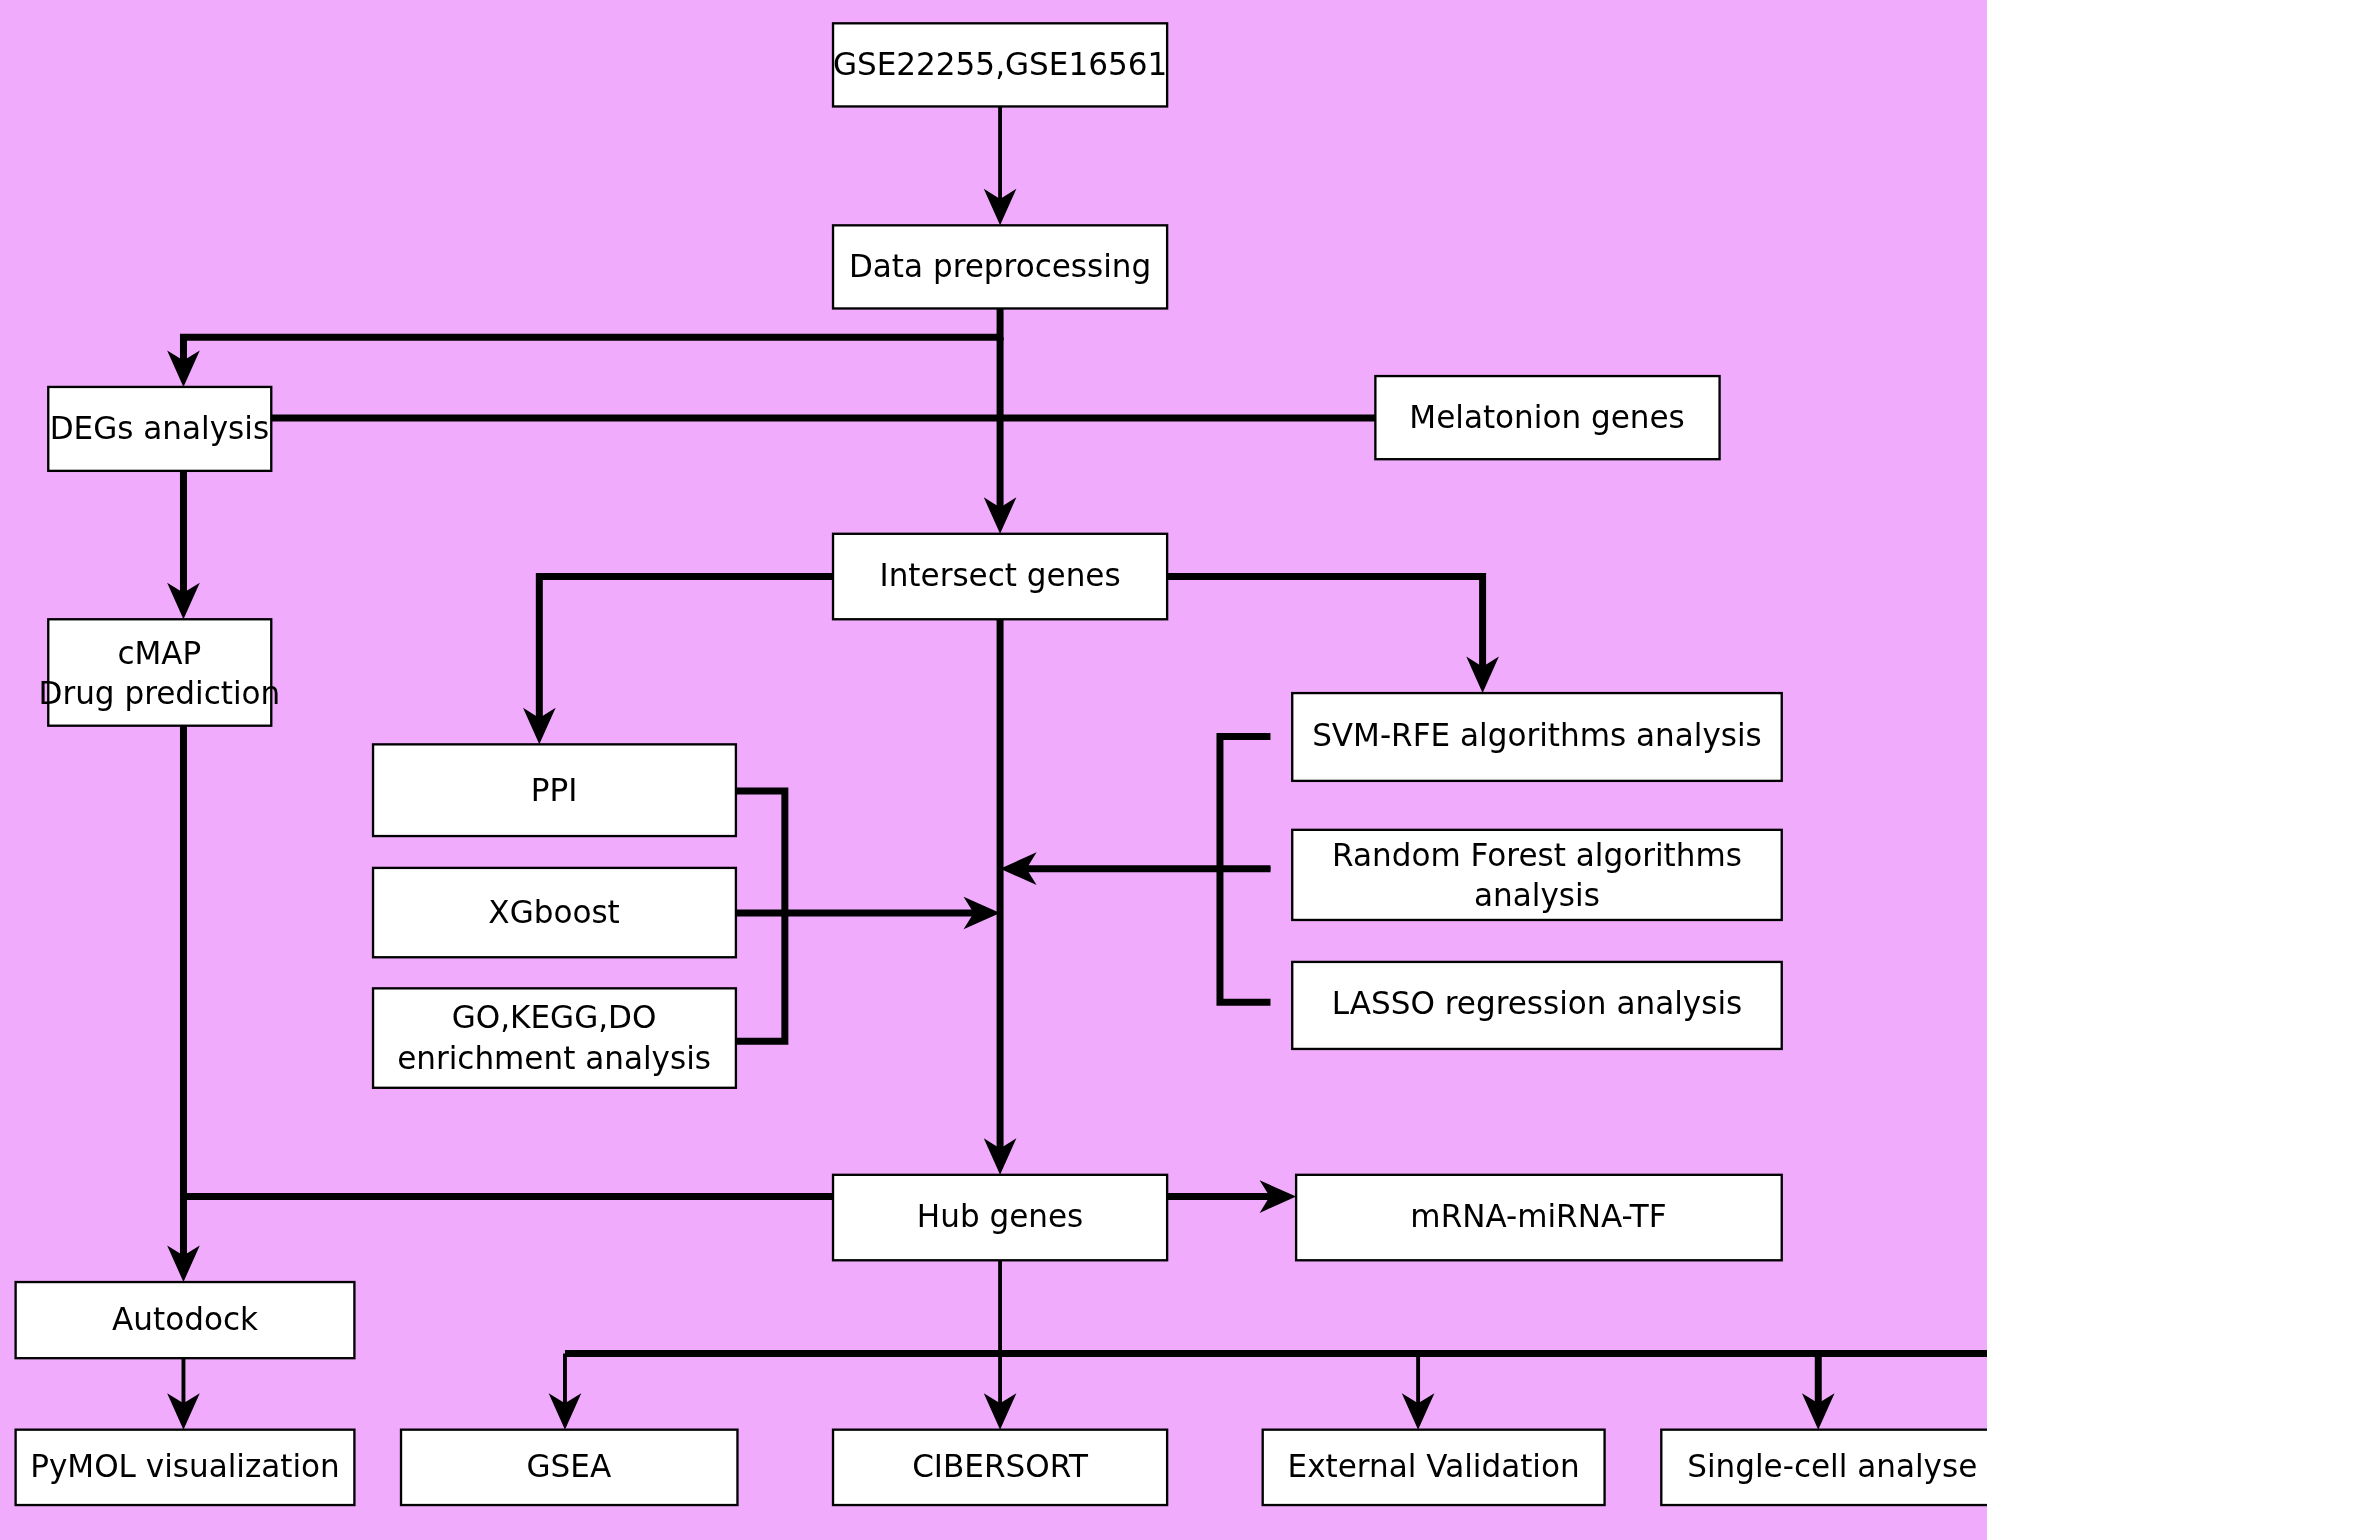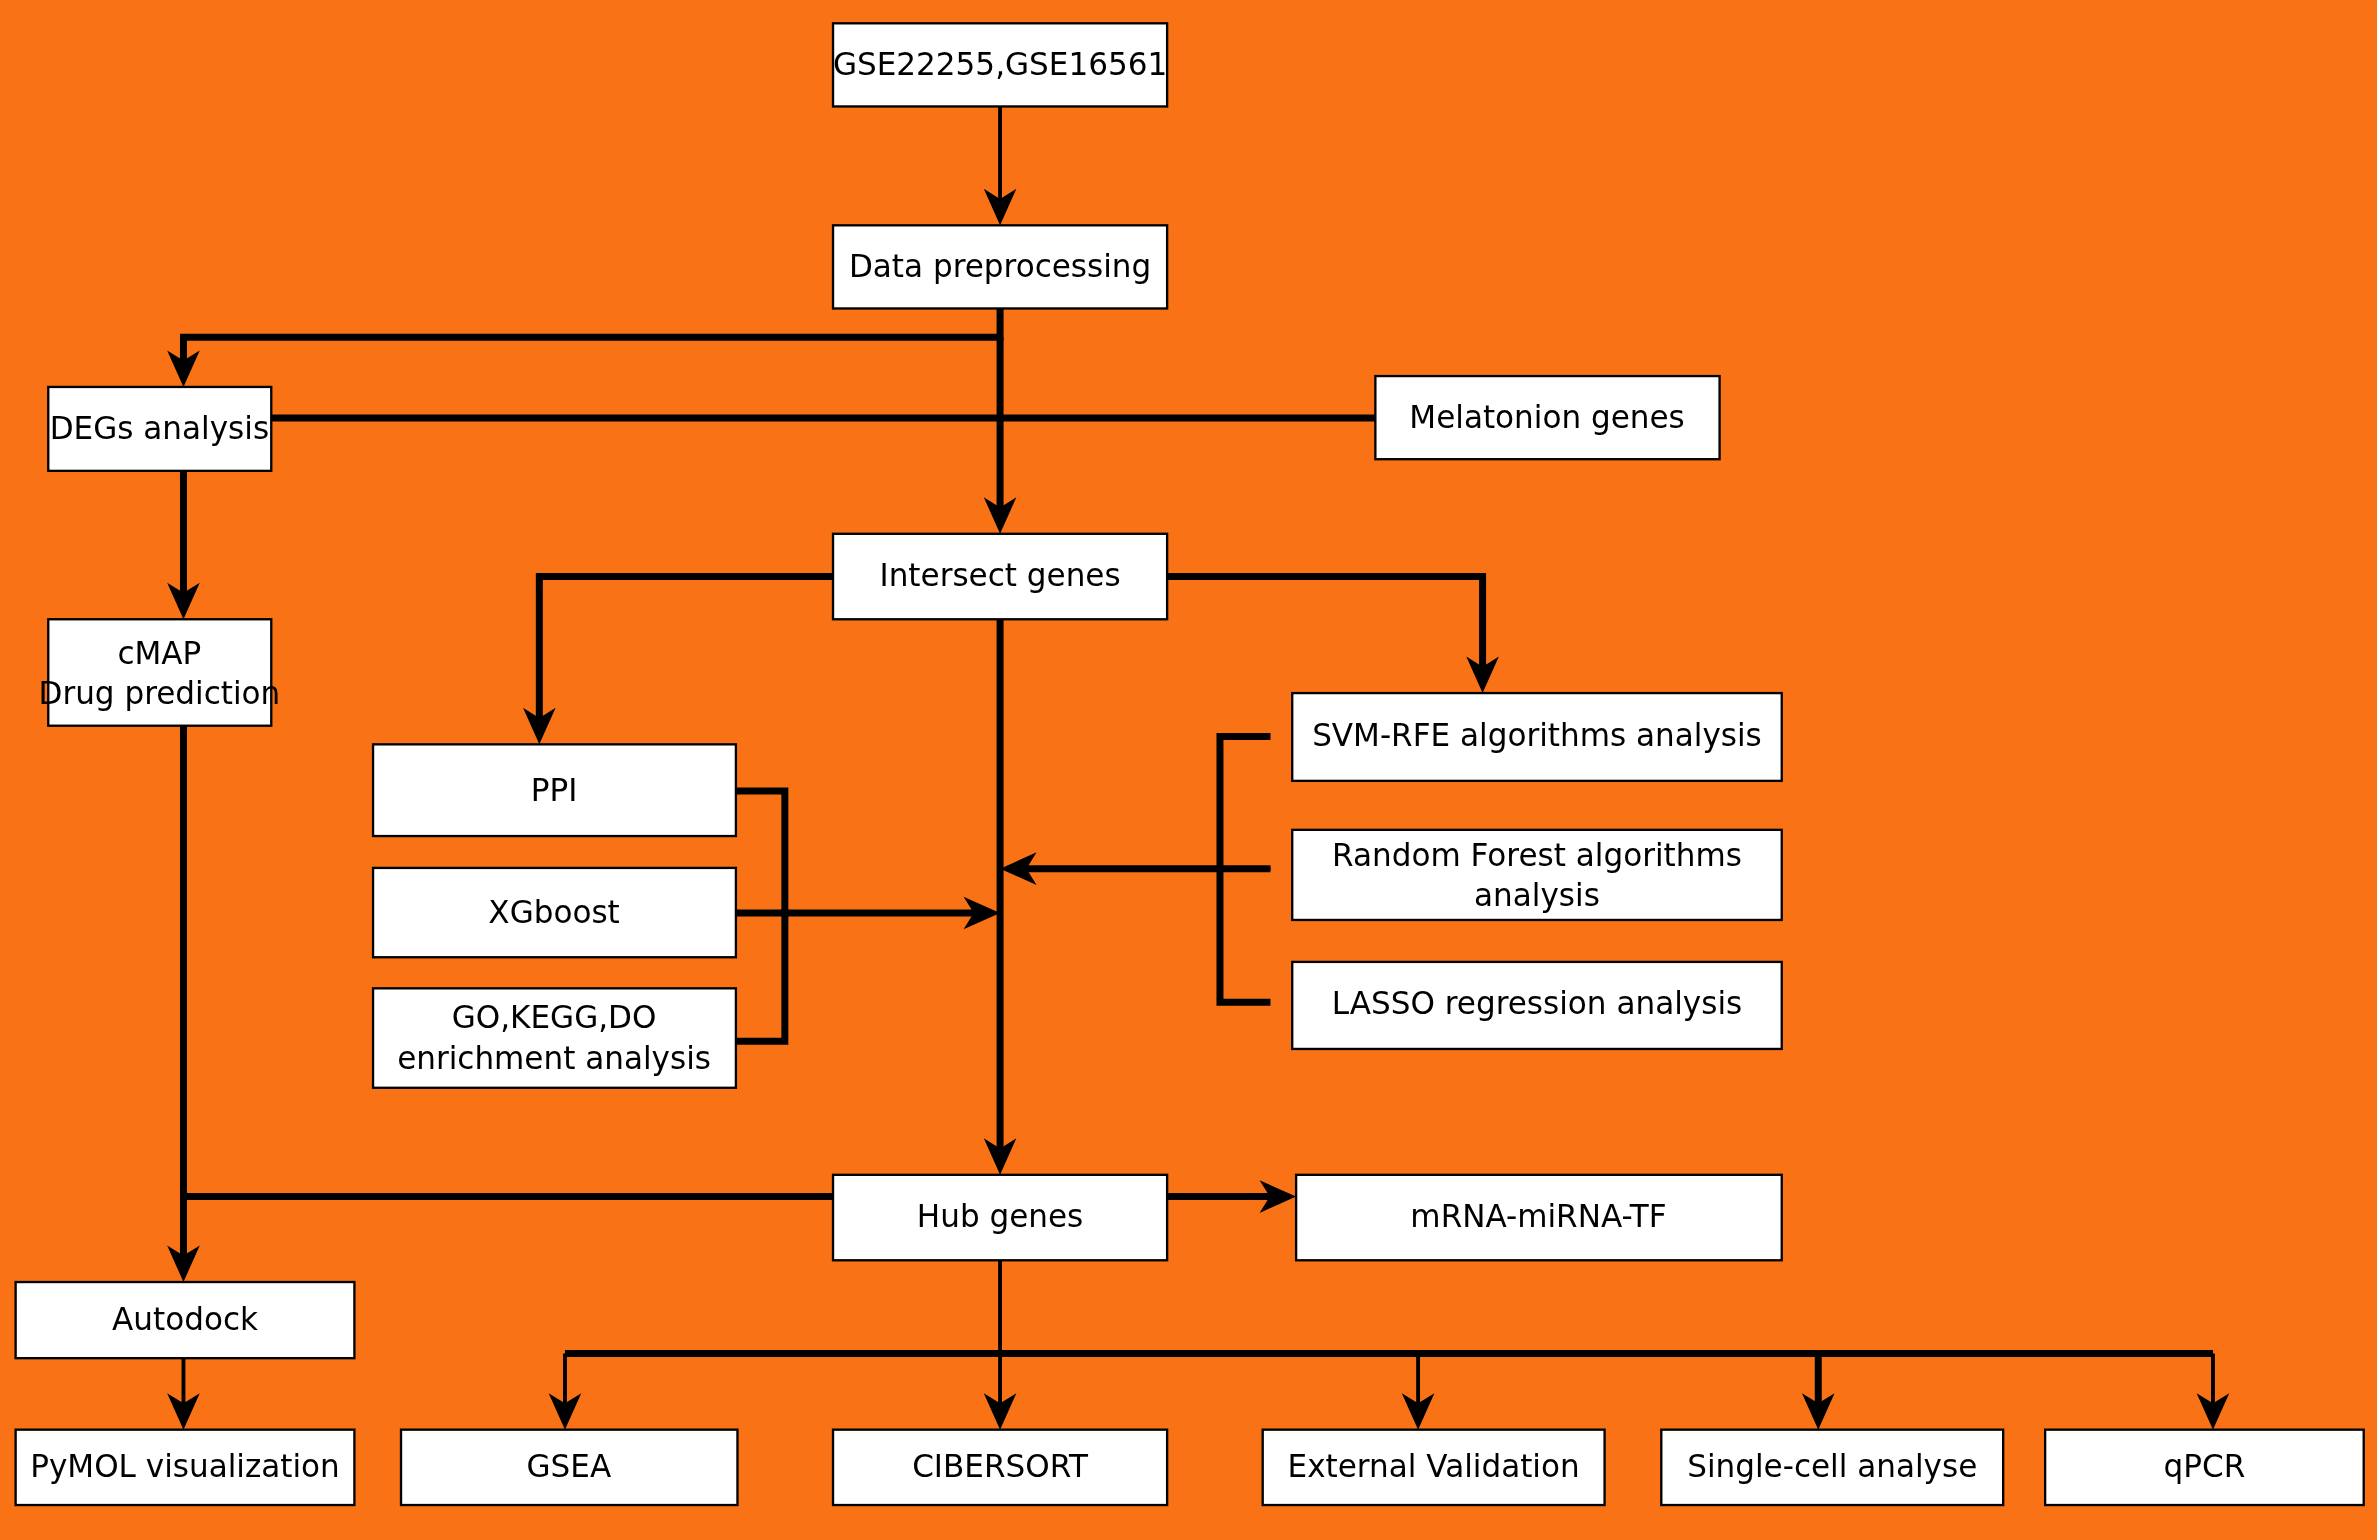--- a/index.html
+++ b/index.html
@@ -1,17 +1,17 @@
 <!DOCTYPE html>
 <html style="font-size:12.4px"><head>
 <meta charset="utf-8">
 <style>
   html,body{margin:0;padding:0;background:#ffffff;}
   body{width:2377px;height:1540px;font-family:"DejaVu Sans",sans-serif;}
-  #stage{position:relative;width:2377px;height:1540px;background:#f97316;overflow:hidden;}
+  #stage{position:relative;width:1987px;height:1540px;background:#f0abfc;overflow:hidden;}
   svg.flow{position:absolute;inset:0;width:2377px;height:1540px;}
   .node rect{fill:#ffffff;stroke:#000000;stroke-width:3;}
   .node text{font-family:"DejaVu Sans",sans-serif;font-size:40px;fill:#000000;text-anchor:middle;dominant-baseline:middle;}
   .edge{stroke:#000000;fill:none;}
   .edge.thin{stroke-width:5;}
   .edge.thick{stroke-width:9;}
   .arrowhead{fill:#000000;stroke:none;}
 </style>
 </head>
 <body>

